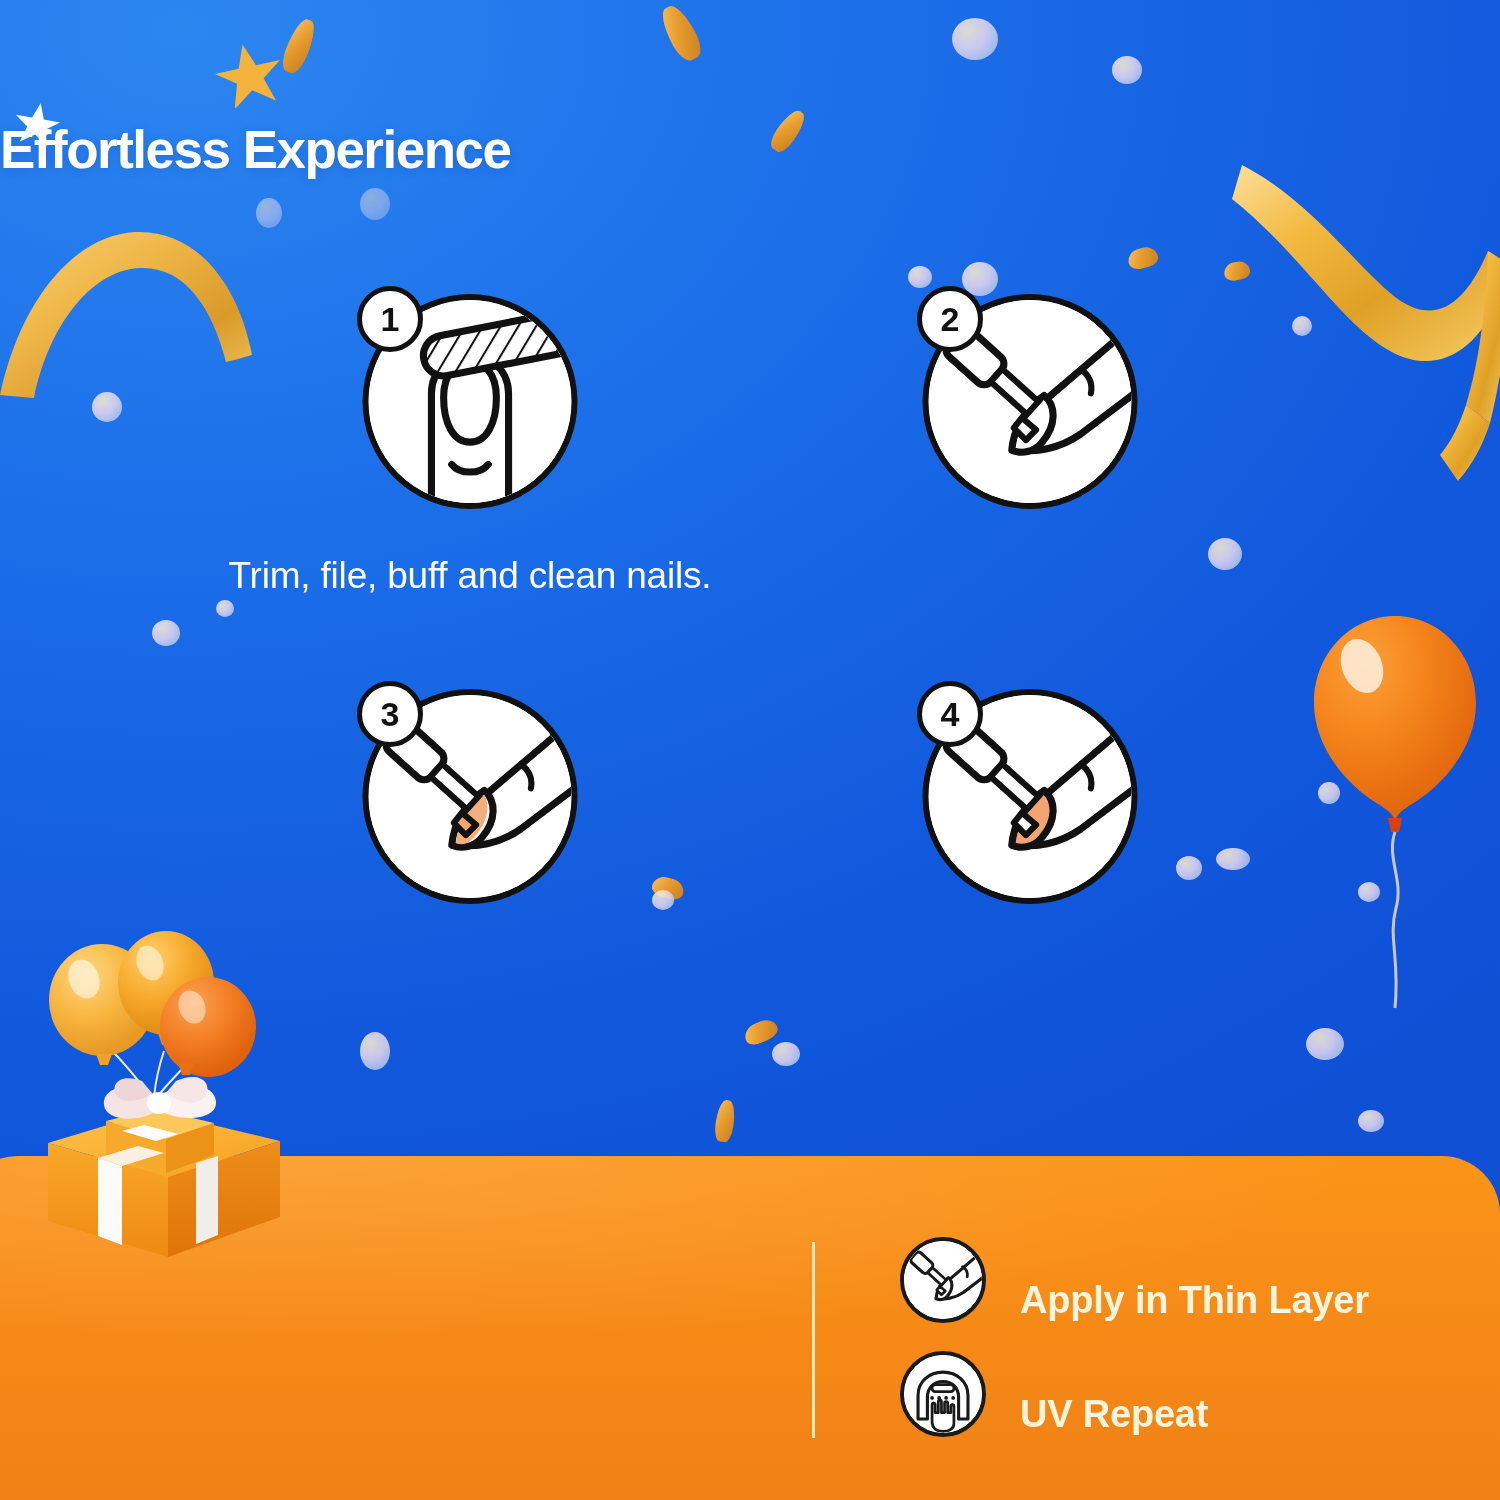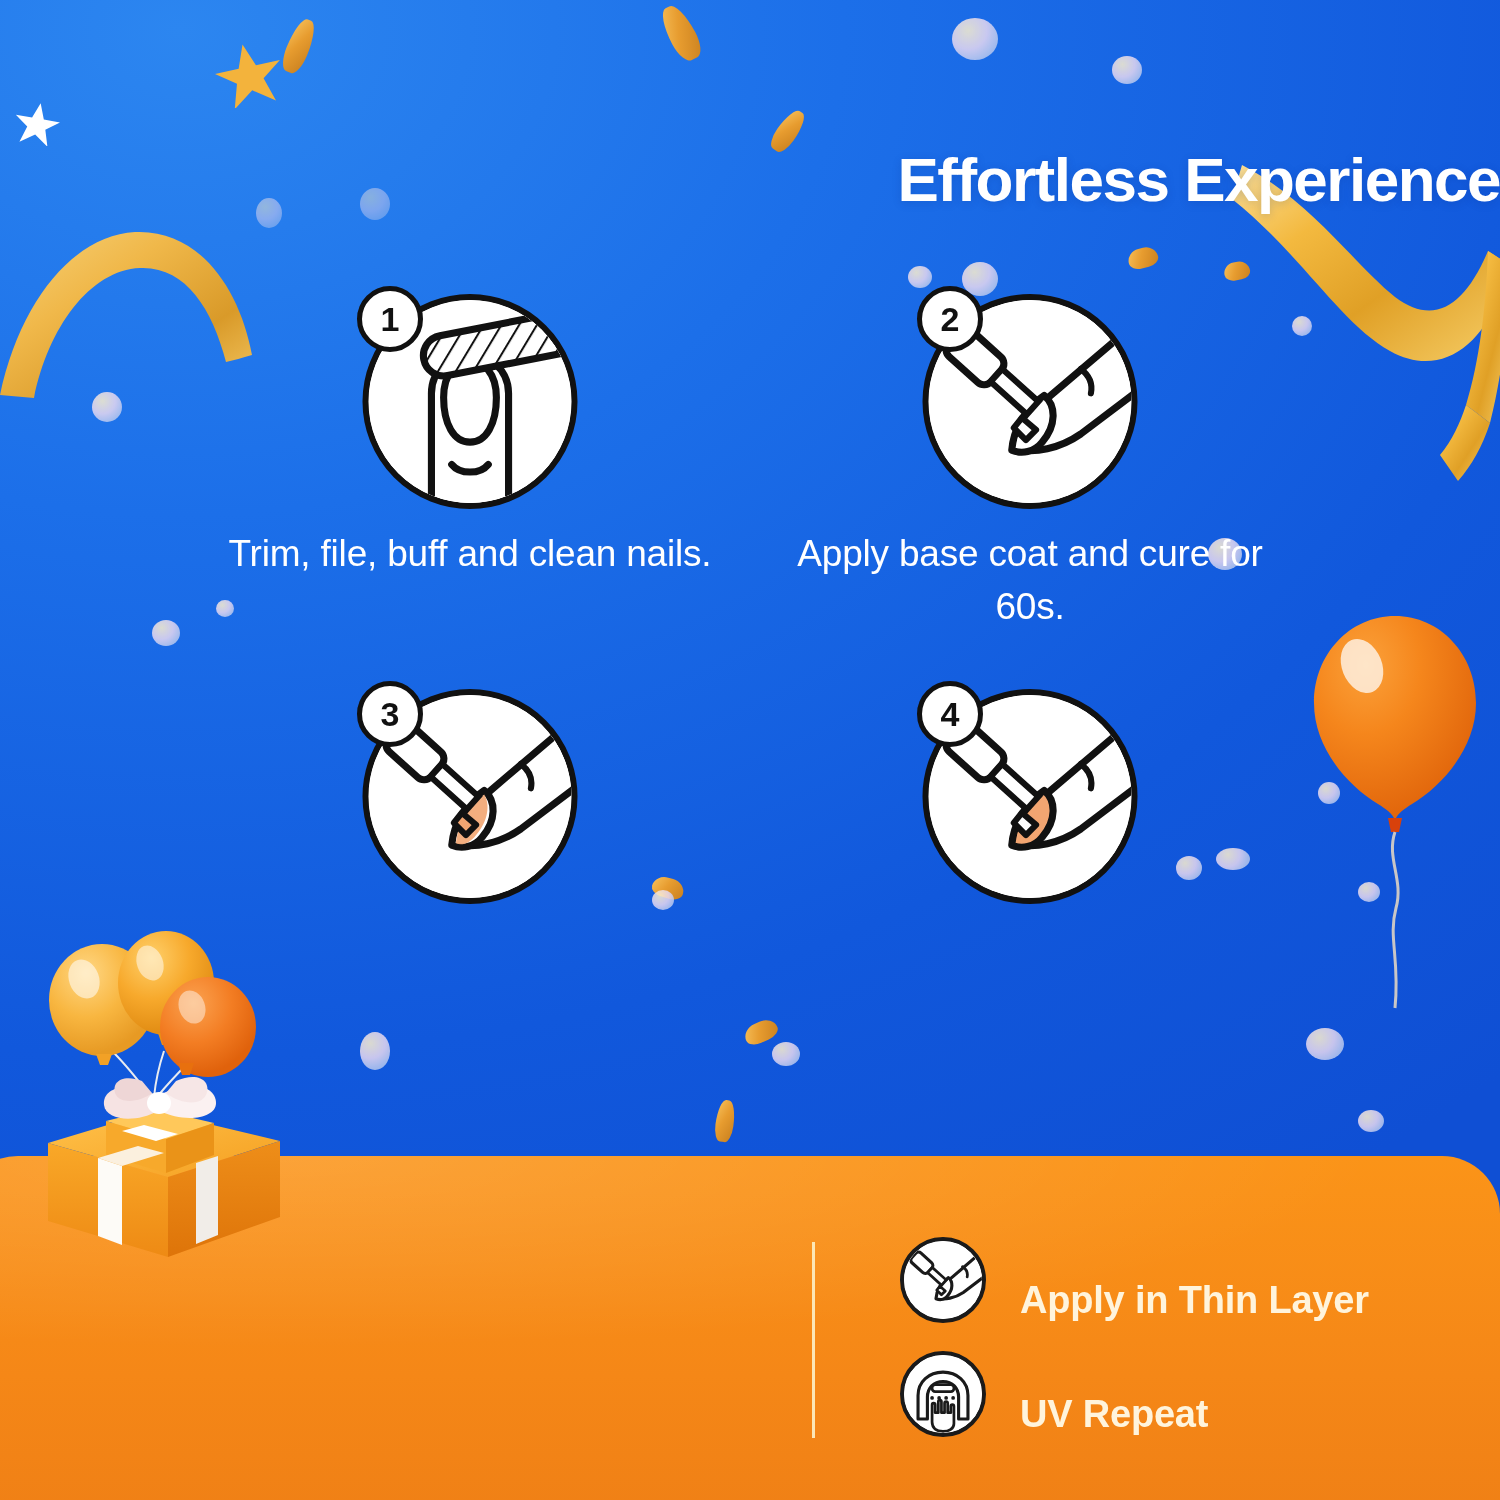--- a/index.html
+++ b/index.html
@@ -22,24 +22,24 @@
     filter:blur(.4px);
     opacity:.85;
   }
   .ribbonbit{
     background:linear-gradient(115deg,#f7c15c 0%,#e79c2f 45%,#c9801f 100%);
     border-radius:42% 42% 38% 38%/60% 60% 40% 40%;
   }
 
   
   #title{
-    position:absolute;left:0;right:0;top:149px;
-    text-align:right;
+    position:absolute;left:0;right:0;top:123px;
+    text-align:left;
     color:#ffffff;
-    font-size:62px;
+    font-size:53px;
     font-weight:bold;
     letter-spacing:-1.5px;
     line-height:1;
     text-shadow:0 2px 10px rgba(0,40,120,.18);
   }
 
   
   #steps{
     position:absolute;left:210px;top:286px;width:1080px;
   }
@@ -61,21 +61,21 @@
   .badge{
     position:absolute;top:0px;left:147px;
     width:66px;height:66px;border-radius:50%;
     background:#ffffff;border:5px solid #111;
     box-sizing:border-box;
     display:flex;align-items:center;justify-content:center;
     color:#111;font-size:34px;font-weight:bold;
     z-index:4;
   }
   .caption{
-    margin-top:2px;
+    margin-top:24px;
     color:#ffffff;
     text-align:center;
     font-size:37px;
     line-height:1.42;
     font-weight:400;
     letter-spacing:-.2px;
     width:520px;
   }
 
   
@@ -258,21 +258,20 @@
                 <rect x="68" y="60" width="48" height="17" fill="#fff" stroke="#111" stroke-width="6"></rect>
               </g>
               <path d="M92 116 L106 128 L96 138 L84 126 Z" fill="#fff" stroke="#111" stroke-width="6" stroke-linejoin="round"></path>
             </g>
           </svg>
         </div>
         <div class="badge">
           <span>2</span>
         </div>
       </div>
-      <div class="caption">Apply base coat and cure for 60s.</div>
     </div>
 
     <div class="step s3">
       <div class="iconwrap">
         <div class="circle">
           <svg viewBox="0 0 200 200" width="203" height="203">
             <defs>
                 <clipPath id="cp3">
                   <circle cx="100" cy="100" r="100"></circle>
                 </clipPath>

